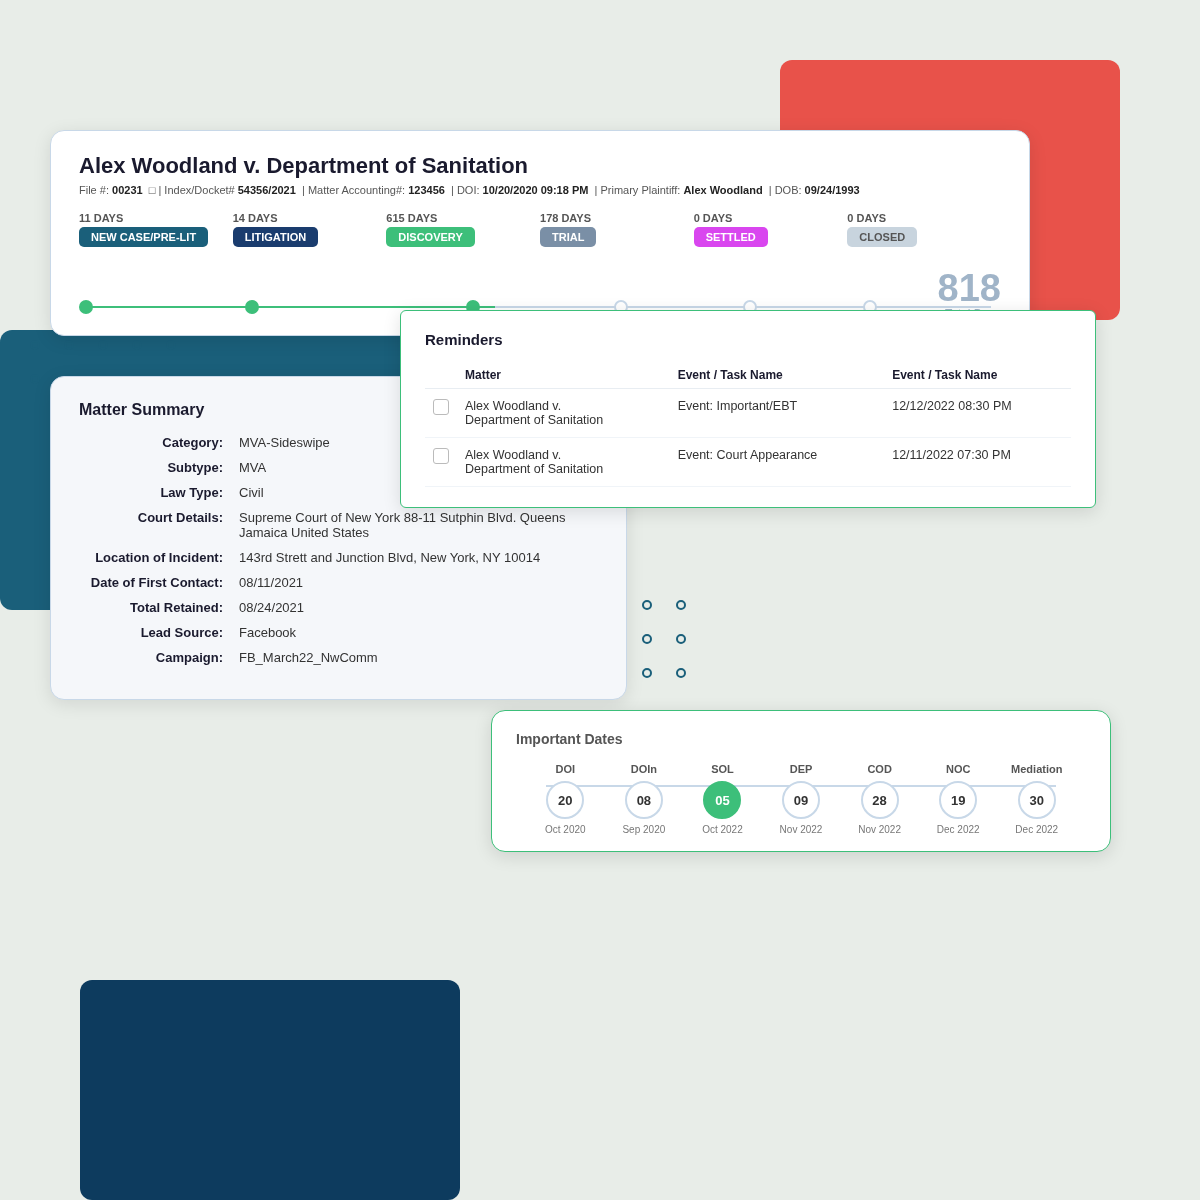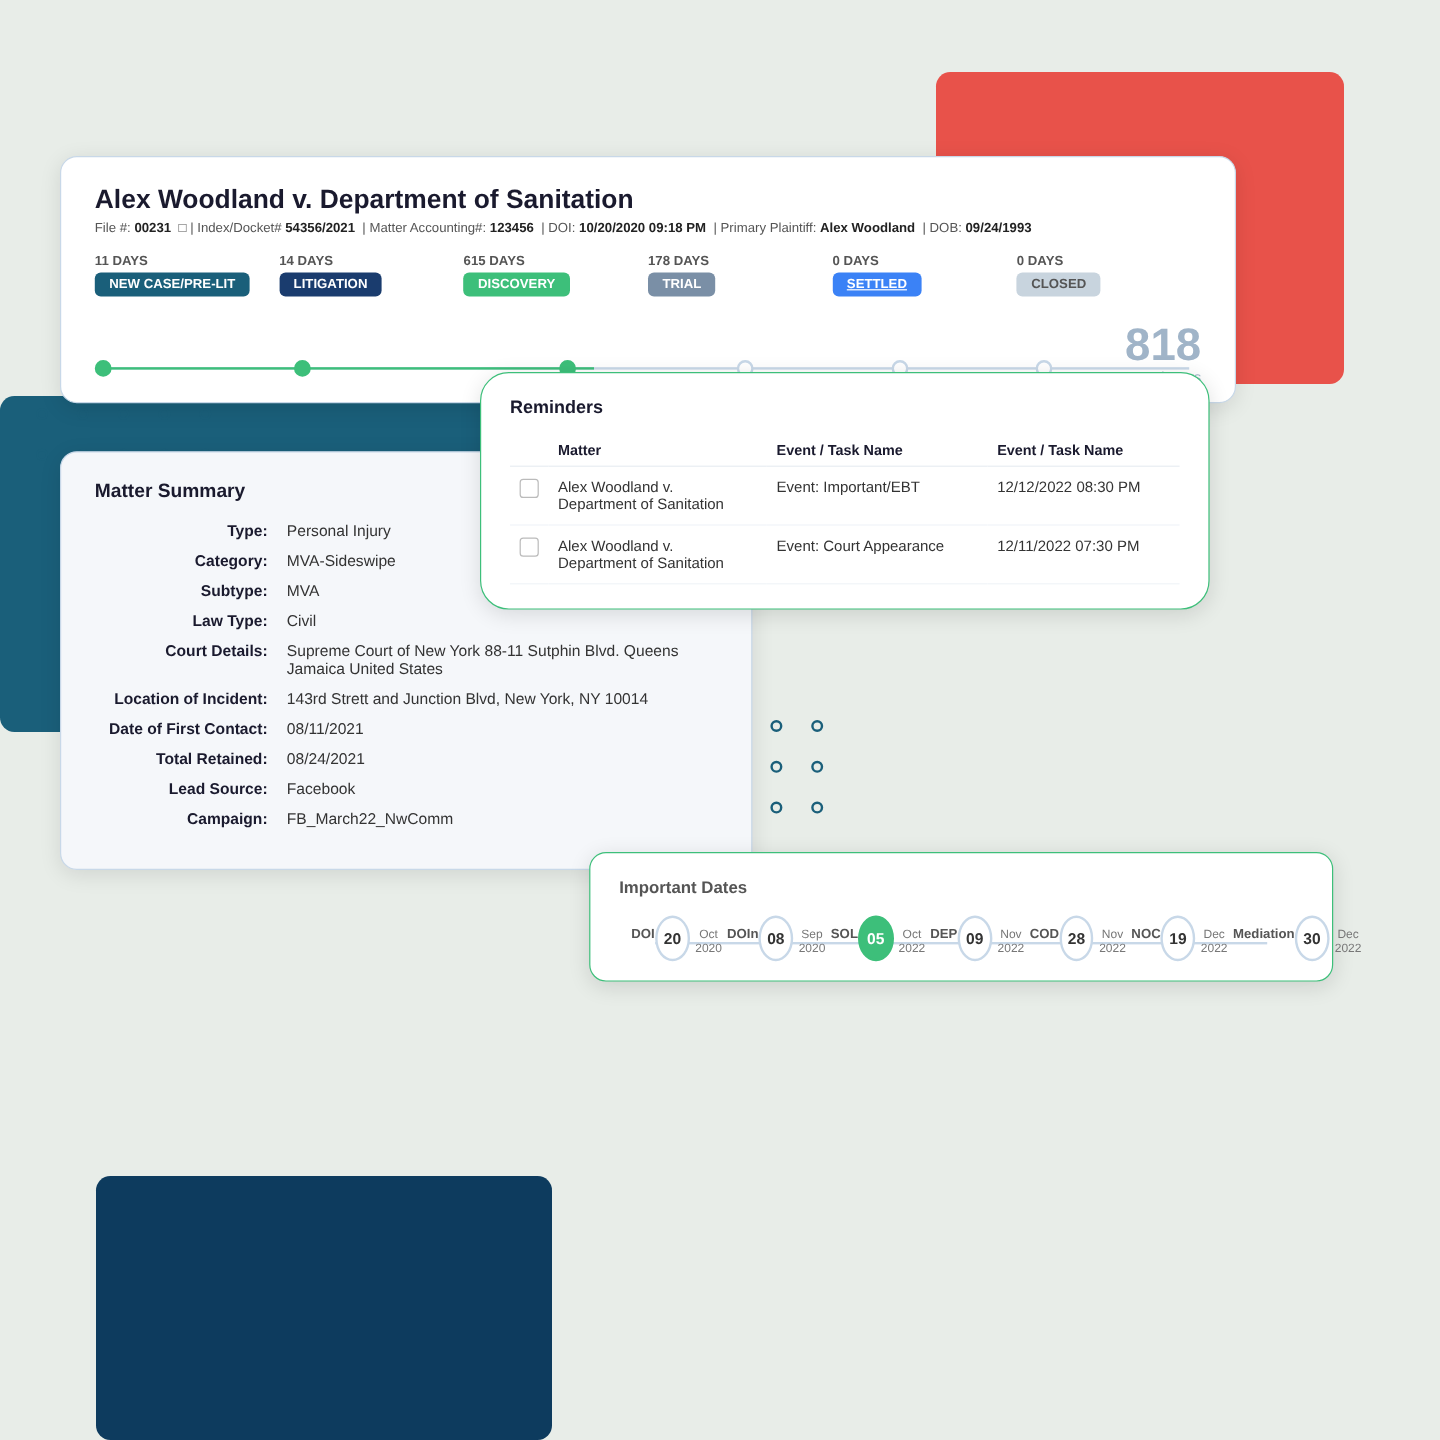--- a/index.html
+++ b/index.html
@@ -102,21 +102,21 @@
       font-size: 11px;
       font-weight: 700;
       color: white;
       white-space: nowrap;
     }
 
     .badge-new { background: #1a5f7a; }
     .badge-lit { background: #1a3c6e; }
     .badge-disc { background: #3dbf7a; }
     .badge-trial { background: #7a8fa6; }
-    .badge-settled { background: #3b82f6; text-decoration: underline; }
+    .badge-settled { background: #d946ef; }
     .badge-closed { background: #c8d4de; color: #555; }
 
     .tl-container {
       position: relative;
       width: 100%;
       margin-top: 50px;
       height: 20px;
     }
 
     .tl-line {
@@ -197,23 +197,23 @@
     .matter-value {
       color: #333;
       flex: 1;
     }
 
     
     .reminders-card {
       position: absolute;
       top: 310px;
       left: 400px;
-      width: 608px;
+      width: 696px;
       background: white;
-      border-radius: 24px;
+      border-radius: 6px;
       border: 1.5px solid #3dbf7a;
       padding: 20px 24px;
       z-index: 11;
       box-shadow: 0 4px 18px rgba(0,0,0,0.12);
     }
 
     .reminders-title {
       font-size: 15px;
       font-weight: 700;
       color: #1a1a2e;
@@ -310,21 +310,21 @@
       position: absolute;
       top: 22px;
       left: 30px;
       right: 30px;
       height: 2px;
       background: #c8d8e8;
     }
 
     .date-item {
       display: flex;
-      flex-direction: row;
+      flex-direction: column;
       align-items: center;
       flex: 1;
       position: relative;
       z-index: 2;
     }
 
     .date-label-top {
       font-size: 11px;
       font-weight: 700;
       color: #555;
@@ -435,24 +435,20 @@
       <div class="tl-dot" style="left: 42%;"></div>
       <div class="tl-dot inactive" style="left: 58%;"></div>
       <div class="tl-dot inactive" style="left: 72%;"></div>
       <div class="tl-dot inactive" style="left: 85%;"></div>
     </div>
 </div>
 
 <div class="matter-summary-card">
   <div class="matter-summary-title">Matter Summary</div>
   <div id="matter-fields">
-      <div class="matter-row">
-    <div class="matter-label">Type:</div>
-    <div class="matter-value">Personal Injury</div>
-  </div>
       <div class="matter-row">
     <div class="matter-label">Category:</div>
     <div class="matter-value">MVA-Sideswipe</div>
   </div>
       <div class="matter-row">
     <div class="matter-label">Subtype:</div>
     <div class="matter-value">MVA</div>
   </div>
       <div class="matter-row">
     <div class="matter-label">Law Type:</div>

